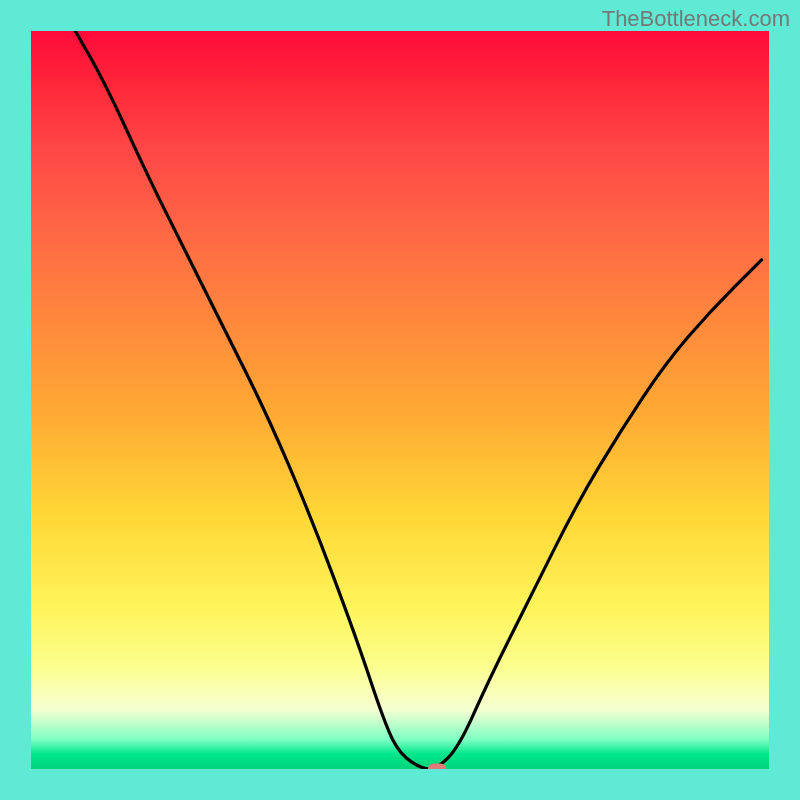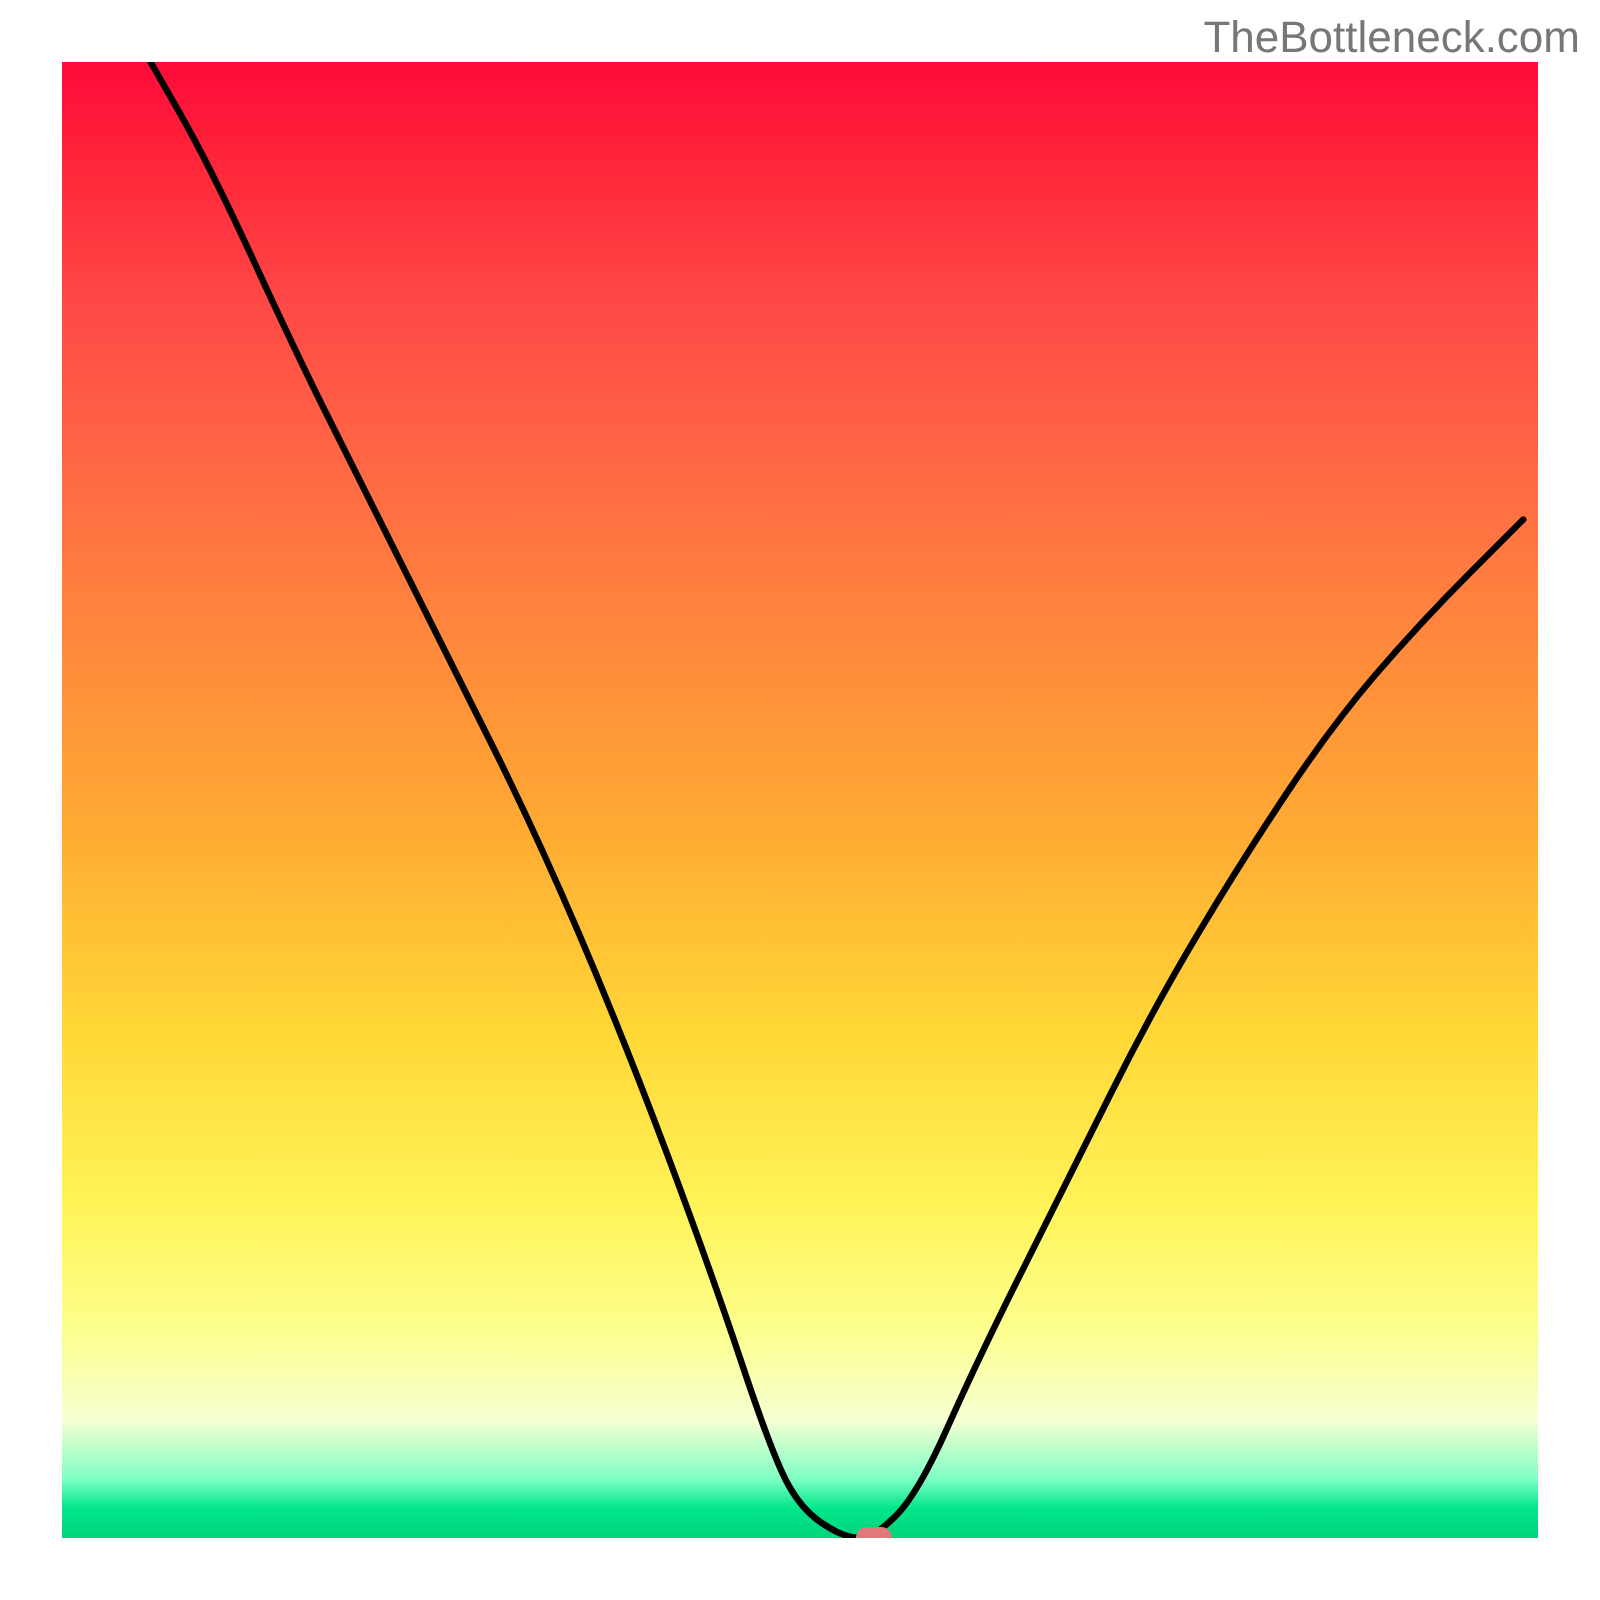--- a/index.html
+++ b/index.html
@@ -8,21 +8,21 @@
     width: 800px;
     height: 800px;
     background: #000;
     overflow: hidden;
     font-family: Arial, Helvetica, sans-serif;
   }
   .frame {
     position: relative;
     width: 800px;
     height: 800px;
-    background: #ffffff;
+    background: #5eead4;
   }
   .plot-area {
     position: absolute;
     left: 31px;
     top: 31px;
     width: 738px;
     height: 738px;
     
     background: linear-gradient(to bottom,
       #ff0a3a 0%,

